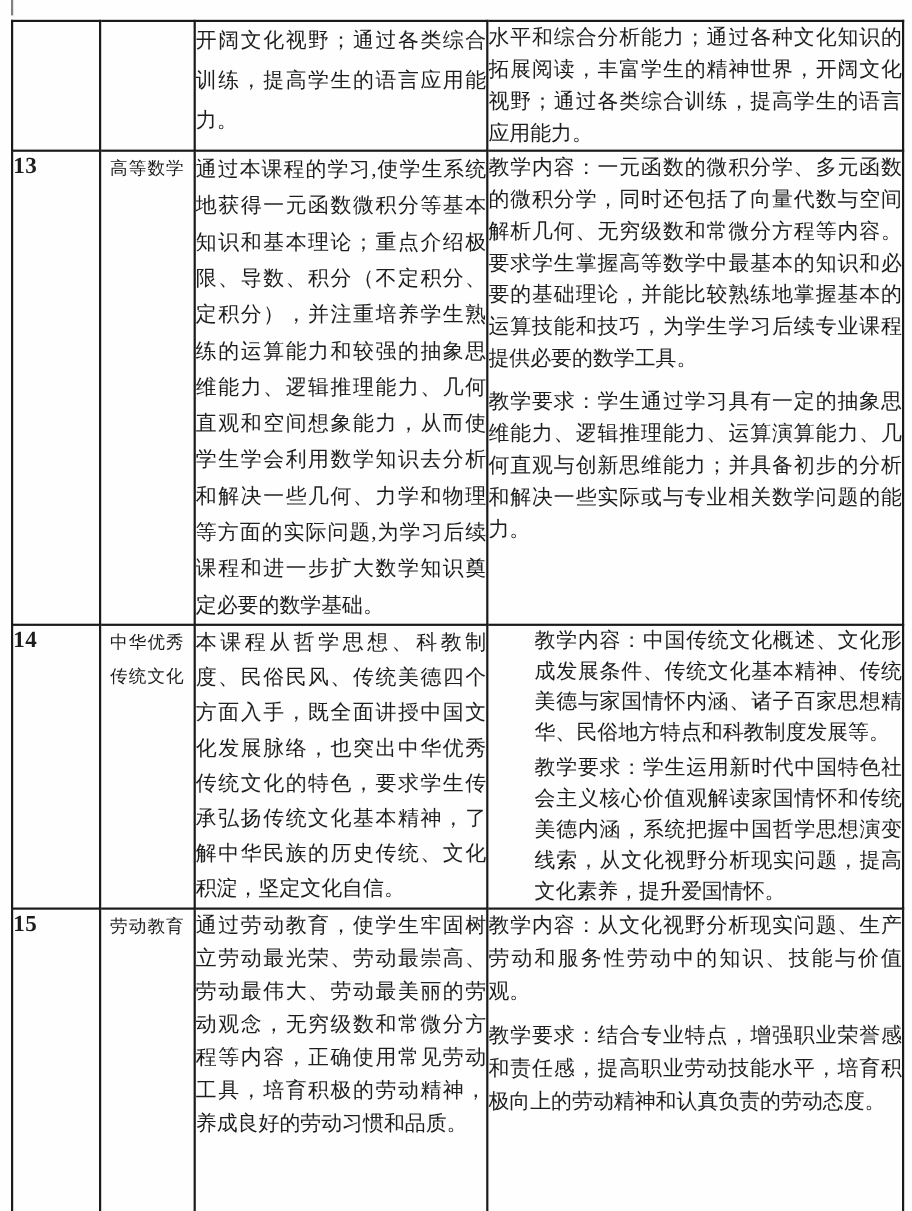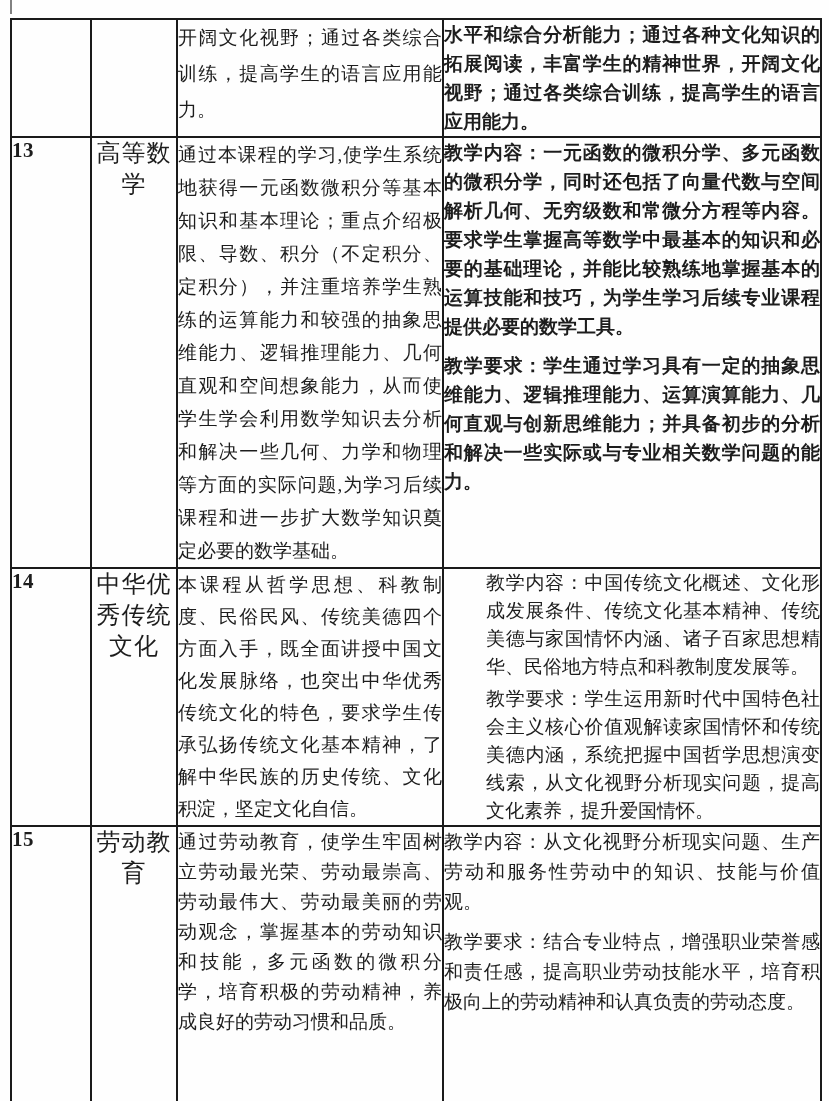--- a/index.html
+++ b/index.html
@@ -53,40 +53,40 @@
   td.c-no {
     text-align: left;
     vertical-align: middle;
     font-weight: bold;
     font-size: 21px;
     letter-spacing: 0.5px;
   }
   td.c-name {
     text-align: center;
     vertical-align: middle;
-    font-size: 24px;
+    font-size: 16px;
     line-height: 31px;
     padding: 0 3px;
     letter-spacing: 1px;
   }
   td.c-desc, td.c-cont {
     font-size: 19px;
     text-align: justify;
     text-justify: inter-character;
   }
   td.c-desc { padding: 3px 5px 0 6px; }
   td.c-cont { padding: 3px 9px 0 6px; }
   td p { margin: 0; }
 
   
   .lh36 p { line-height: 36px; }
   .lh33 p { line-height: 33px; }
   .lh32 p { line-height: 32px; }
   .lh30 p { line-height: 30px; }
-  .lh29 p { line-height: 29px; font-weight: bold; }
+  .lh29 p { line-height: 29px; }
   .lh28 p { line-height: 28px; margin-left: 42px; }
 
   .gap10 p + p { margin-top: 10px; }
   .gap4  p + p { margin-top: 4px; }
 </style>
 </head>
 <body>
 
 <div class="sheet">
   <div class="top-stub"></div>
@@ -132,21 +132,21 @@
         <td class="c-cont lh28 gap4">
           <p>教学内容：中国传统文化概述、文化形成发展条件、传统文化基本精神、传统美德与家国情怀内涵、诸子百家思想精华、民俗地方特点和科教制度发展等。</p>
           <p>教学要求：学生运用新时代中国特色社会主义核心价值观解读家国情怀和传统美德内涵，系统把握中国哲学思想演变线索，从文化视野分析现实问题，提高文化素养，提升爱国情怀。</p>
         </td>
       </tr>
 
       <tr class="r-15">
         <td class="c-no">15</td>
         <td class="c-name">劳动教育</td>
         <td class="c-desc lh30">
-          <p>通过劳动教育，使学生牢固树立劳动最光荣、劳动最崇高、劳动最伟大、劳动最美丽的劳动观念，掌握基本的劳动知识和技能，多元函数的微积分学，培育积极的劳动精神，养成良好的劳动习惯和品质。</p>
+          <p>通过劳动教育，使学生牢固树立劳动最光荣、劳动最崇高、劳动最伟大、劳动最美丽的劳动观念，无穷级数和常微分方程等内容，正确使用常见劳动工具，培育积极的劳动精神，养成良好的劳动习惯和品质。</p>
         </td>
         <td class="c-cont lh30 gap10">
           <p>教学内容：从文化视野分析现实问题、生产劳动和服务性劳动中的知识、技能与价值观。</p>
           <p>教学要求：结合专业特点，增强职业荣誉感和责任感，提高职业劳动技能水平，培育积极向上的劳动精神和认真负责的劳动态度。</p>
         </td>
       </tr>
 
     </tbody>
   </table>
 </div>

